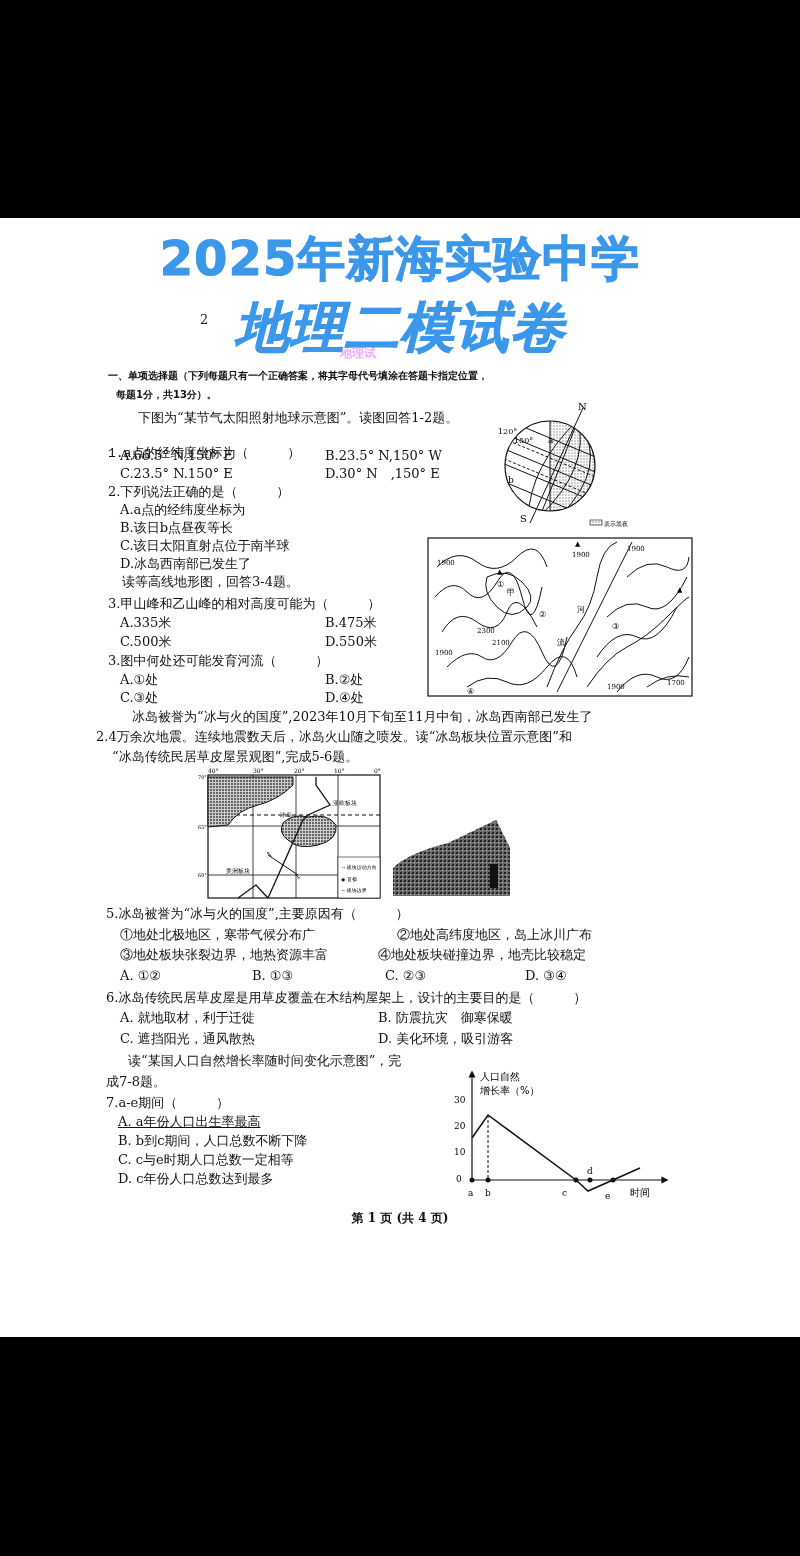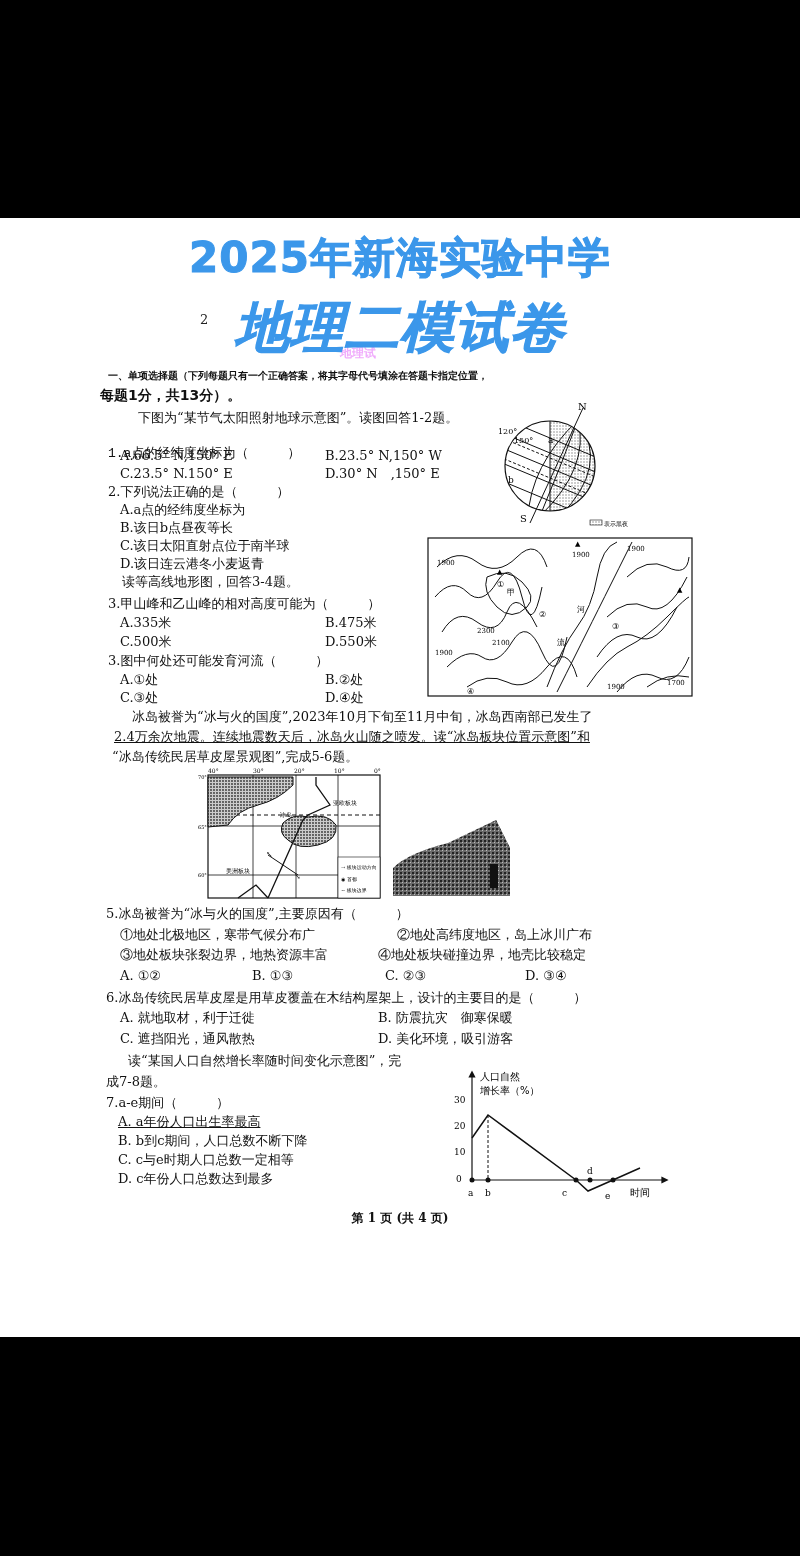--- a/index.html
+++ b/index.html
@@ -2,72 +2,72 @@
 <html><head>
 <meta charset="utf-8">
 <style>
   html, body { margin:0; padding:0; }
   body { width:800px; height:1556px; background:#000; position:relative; overflow:hidden;
          font-family:"DejaVu Serif", serif; color:#111; }
   .page { position:absolute; left:0; top:218px; width:800px; height:1119px; background:#fff; }
   .overlay-title { position:absolute; left:0; width:800px; text-align:center; color:#3b97ea;
          font-family:"DejaVu Sans", sans-serif; font-weight:bold; letter-spacing:1px; z-index:5;
          -webkit-text-stroke:1px #3b97ea; }
-  .t1 { top:222px; font-size:42px; line-height:72px; }
+  .t1 { top:222px; font-size:48px; line-height:72px; }
   .t2 { top:292px; font-size:54px; line-height:72px;font-style:italic; }
   .under-title { position:absolute; top:312px; left:200px; width:420px; font-size:13px; text-align:center; color:#222; }
   .under-sub { position:absolute; top:345px; left:340px; font-size:12px; color:#f0abfc; }
   .txt { position:absolute; font-size:13px; line-height:20px; white-space:nowrap; }
   .b { font-weight:bold; }
   .sans { font-family:"DejaVu Sans", sans-serif; }
   .fig { position:absolute; }
   .footer { position:absolute; left:0; width:800px; top:1210px; text-align:center; font-size:12px; font-weight:bold; }
 </style>
 </head>
 <body>
 
 <div class="page"></div>
 
 <div class="overlay-title t1">2025年新海实验中学</div>
 <div class="under-title" style="text-align:left;">2</div>
 <div class="under-sub b">地理试</div>
 <div class="overlay-title t2">地理二模试卷</div>
 
 <div class="txt b sans" style="left:108px;top:366px;font-size:10px;">一、单项选择题（下列每题只有一个正确答案，将其字母代号填涂在答题卡指定位置，</div>
-<div class="txt b sans" style="left:100px;top:385px;font-size:14px;">每题1分，共13分）。</div>
+<div class="txt b sans" style="left:116px;top:385px;font-size:10px;">每题1分，共13分）。</div>
 
 <div class="txt" style="left:138px;top:408px;">下图为“某节气太阳照射地球示意图”。读图回答1-2题。</div>
 
 <div class="txt" style="left:108px;top:444px;font-family:Liberation Mono, monospace;">1.a点的经纬度坐标为（　　　）</div>
 <div class="txt" style="left:120px;top:446px;">A.66.5° N,150° E</div>
 <div class="txt" style="left:325px;top:446px;">B.23.5° N,150° W</div>
 <div class="txt" style="left:120px;top:464px;">C.23.5° N.150° E</div>
 <div class="txt" style="left:325px;top:464px;">D.30° N　,150° E</div>
 
 <div class="txt" style="left:108px;top:482px;">2.下列说法正确的是（　　　）</div>
 <div class="txt" style="left:120px;top:500px;">A.a点的经纬度坐标为</div>
 <div class="txt" style="left:120px;top:518px;">B.该日b点昼夜等长</div>
 <div class="txt" style="left:120px;top:536px;">C.该日太阳直射点位于南半球</div>
-<div class="txt" style="left:120px;top:554px;">D.该日连云港冬小麦返青</div>
+<div class="txt" style="left:120px;top:554px;">D.冰岛西南部已发生了</div>
 <div class="txt" style="left:122px;top:572px;">读等高线地形图，回答3-4题。</div>
 
 <div class="txt" style="left:108px;top:594px;">3.甲山峰和乙山峰的相对高度可能为（　　　）</div>
 <div class="txt" style="left:120px;top:613px;text-align:center;">A.335米</div>
 <div class="txt" style="left:325px;top:613px;">B.475米</div>
 <div class="txt" style="left:120px;top:632px;">C.500米</div>
 <div class="txt" style="left:325px;top:632px;">D.550米</div>
 
 <div class="txt" style="left:108px;top:651px;">3.图中何处还可能发育河流（　　　）</div>
 <div class="txt" style="left:120px;top:670px;">A.①处</div>
 <div class="txt" style="left:325px;top:670px;">B.②处</div>
 <div class="txt" style="left:120px;top:688px;">C.③处</div>
 <div class="txt" style="left:325px;top:688px;">D.④处</div>
 
 <div class="txt" style="left:132px;top:707px;">冰岛被誉为“冰与火的国度”,2023年10月下旬至11月中旬，冰岛西南部已发生了</div>
-<div class="txt" style="left:114px;top:727px;text-decoration:underline;">2.4万余次地震。连续地震数天后，冰岛火山随之喷发。读“冰岛板块位置示意图”和</div>
+<div class="txt" style="left:96px;top:727px;">2.4万余次地震。连续地震数天后，冰岛火山随之喷发。读“冰岛板块位置示意图”和</div>
 <div class="txt" style="left:112px;top:747px;">“冰岛传统民居草皮屋景观图”,完成5-6题。</div>
 
 <svg class="fig" style="left:490px;top:398px;" width="150" height="130">
   <defs>
     <pattern id="dots" width="3" height="3" patternUnits="userSpaceOnUse">
       <rect width="3" height="3" fill="#fff"></rect>
         <circle cx="1" cy="1" r="0.7" fill="#777"></circle>
     </pattern>
     <clipPath id="gc">
         <circle cx="60" cy="68" r="45"></circle>

